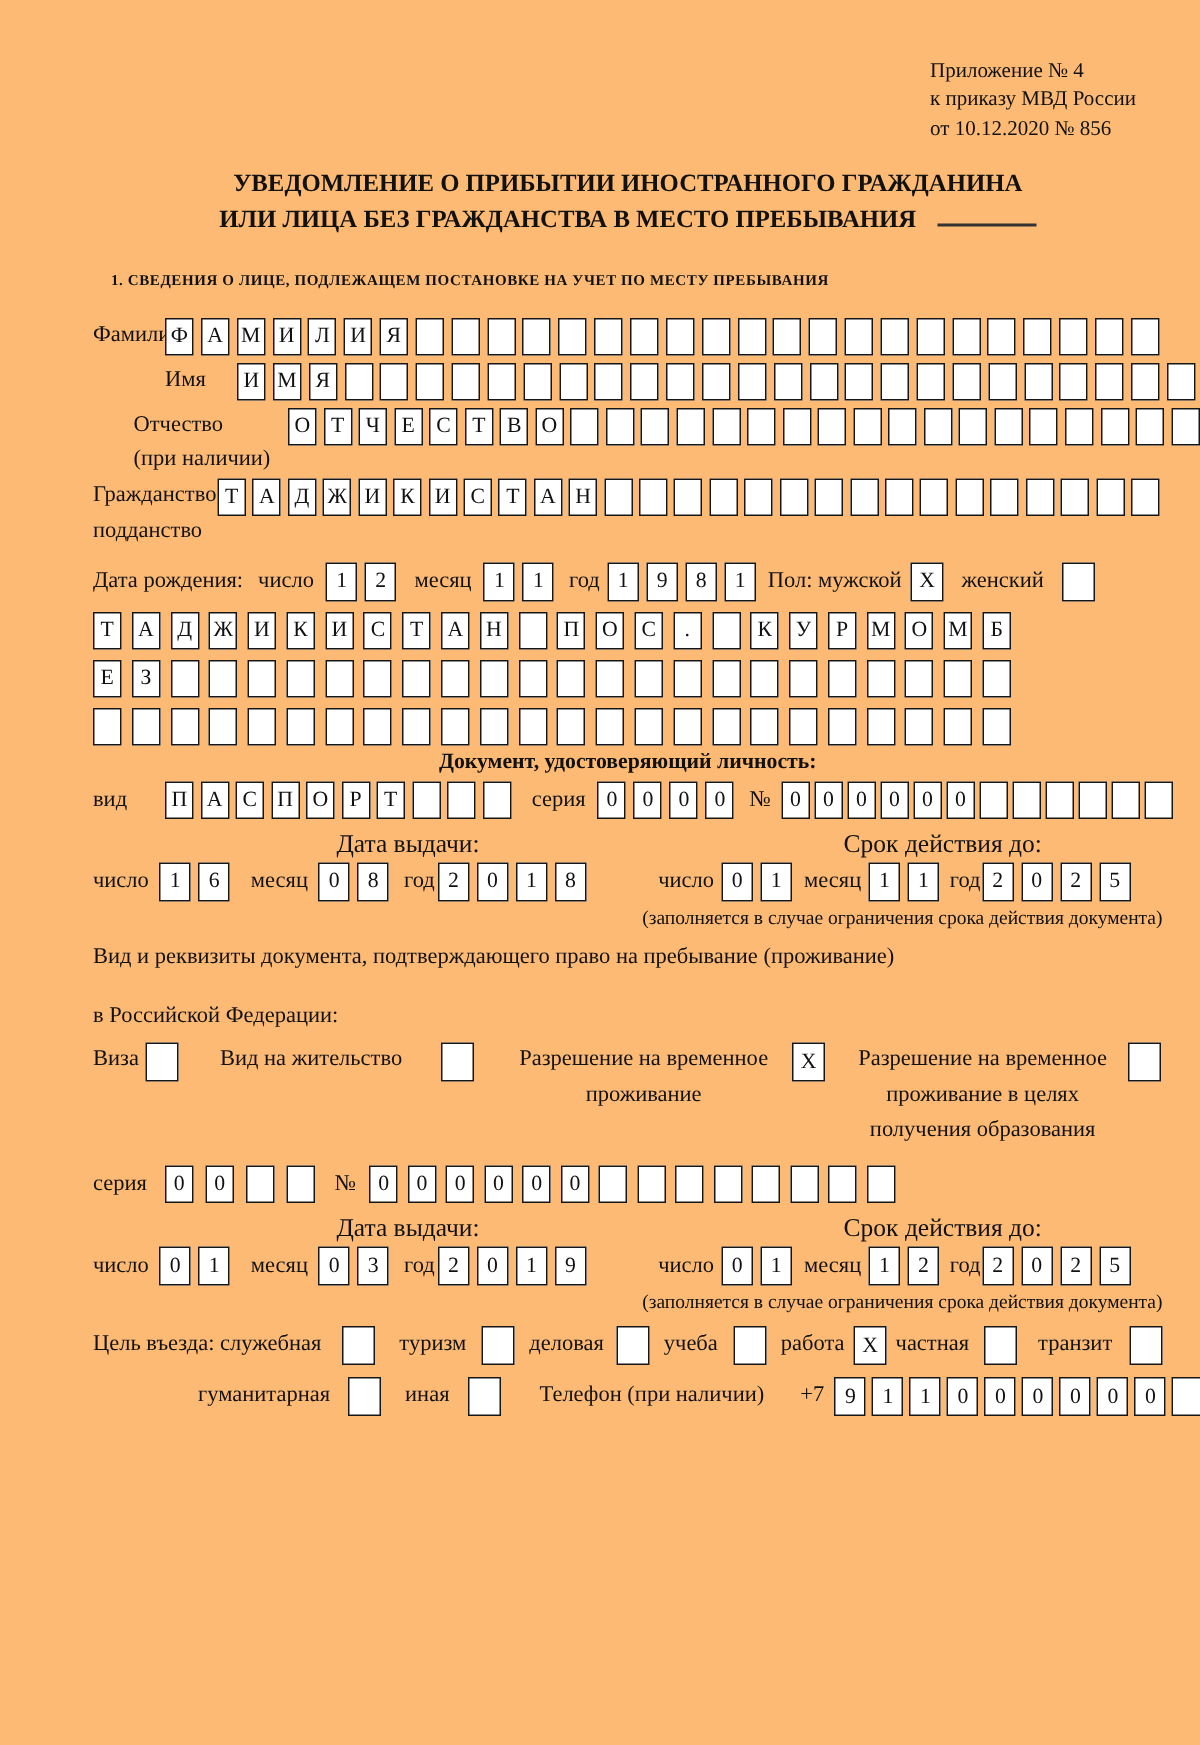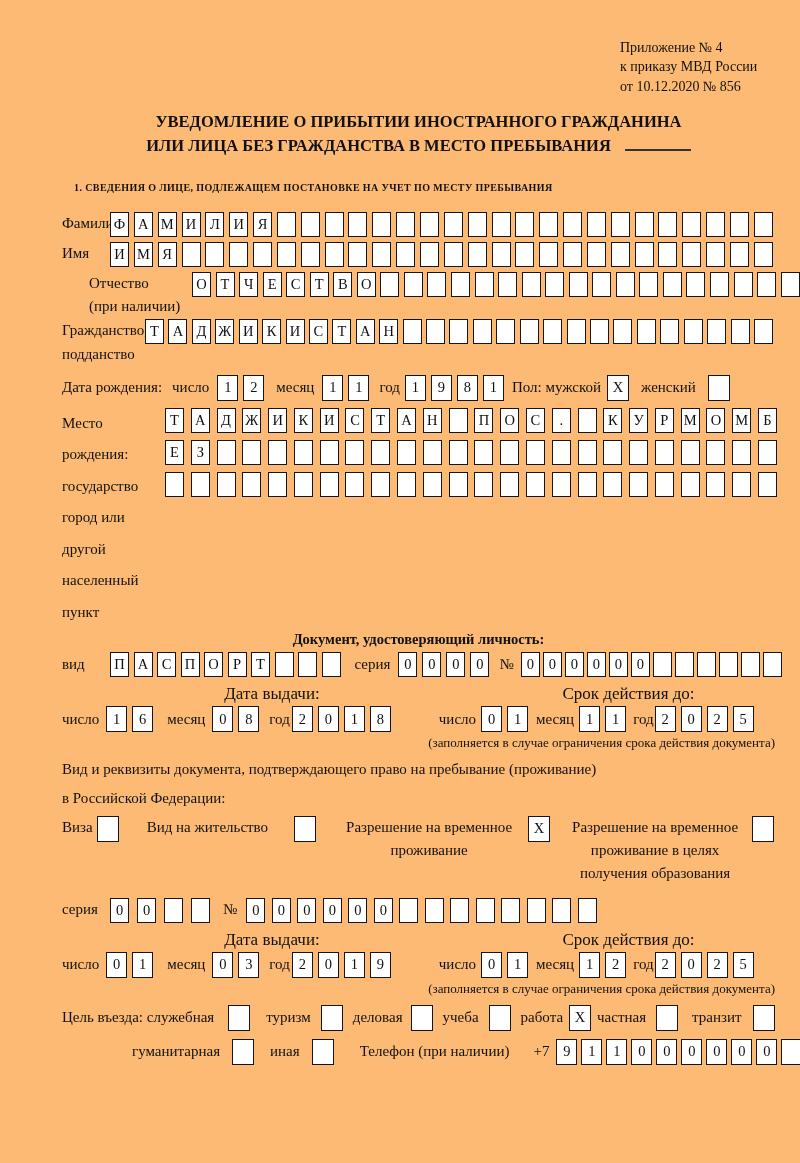--- a/index.html
+++ b/index.html
@@ -84,21 +84,21 @@
         <span class="cell"></span>
         <span class="cell"></span>
         <span class="cell"></span>
         <span class="cell"></span>
         <span class="cell"></span>
         <span class="cell"></span>
       </span>
   </div>
 
   <div class="row" style="margin-top:5px;">
-    <span class="lbl" style="width:48px;">Имя</span>
+    <span class="lbl" style="width:48px;margin-left:48px;">Имя</span>
     <span class="cells spread w663">
         <span class="cell">И</span>
         <span class="cell">М</span>
         <span class="cell">Я</span>
         <span class="cell"></span>
         <span class="cell"></span>
         <span class="cell"></span>
         <span class="cell"></span>
         <span class="cell"></span>
         <span class="cell"></span>
@@ -214,24 +214,20 @@
     <span class="cells cb">
         <span class="cell">X</span>
       </span>
     <span class="lbl" style="margin-left:12px; margin-right:12px;">женский</span>
     <span class="cells cb">
         <span class="cell"></span>
       </span>
   </div>
 
   <div class="row" style="margin-top:7px;">
-    <span class="lbl" style="width:103px; line-height:2.1;">Место рождения:
-государство
-город или другой
-населенный пункт</span>
     <span>
       <span class="cells spread w612" style="display:flex;">
           <span class="cell">Т</span>
           <span class="cell">А</span>
           <span class="cell">Д</span>
           <span class="cell">Ж</span>
           <span class="cell">И</span>
           <span class="cell">К</span>
           <span class="cell">И</span>
           <span class="cell">С</span>
@@ -387,21 +383,21 @@
           <span class="cell">2</span>
           <span class="cell">0</span>
           <span class="cell">2</span>
           <span class="cell">5</span>
         </span>
     </span>
   </div>
   <div class="note">(заполняется в случае ограничения срока действия документа)</div>
 
   <div class="lbl" style="margin-top:7px;">Вид и реквизиты документа, подтверждающего право на пребывание (проживание)</div>
-  <div class="lbl" style="margin-top:5px;">в Российской Федерации:</div>
+  <div class="lbl" style="margin-top:16px;">в Российской Федерации:</div>
 
   <div class="row" style="margin-top:6px;">
     <span class="lbl">Виза</span>
     <span class="cells cb" style="margin-left:4px;">
         <span class="cell"></span>
       </span>
     <span class="lbl" style="margin-left:28px;">Вид на жительство</span>
     <span class="cells cb" style="margin-left:26px;">
         <span class="cell"></span>
       </span>

